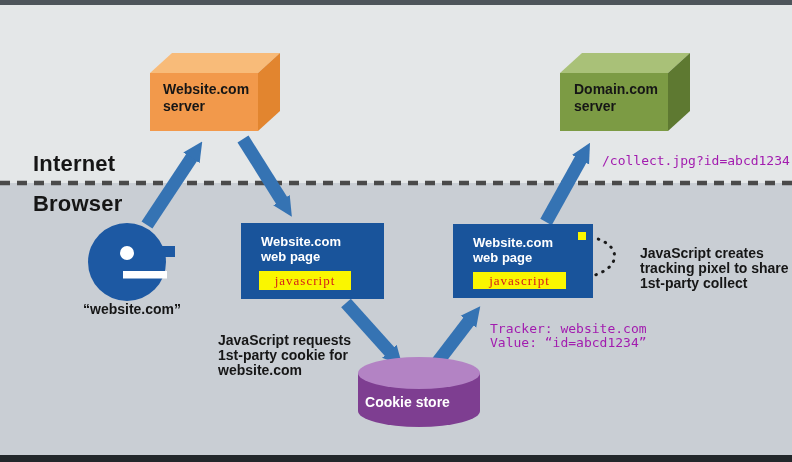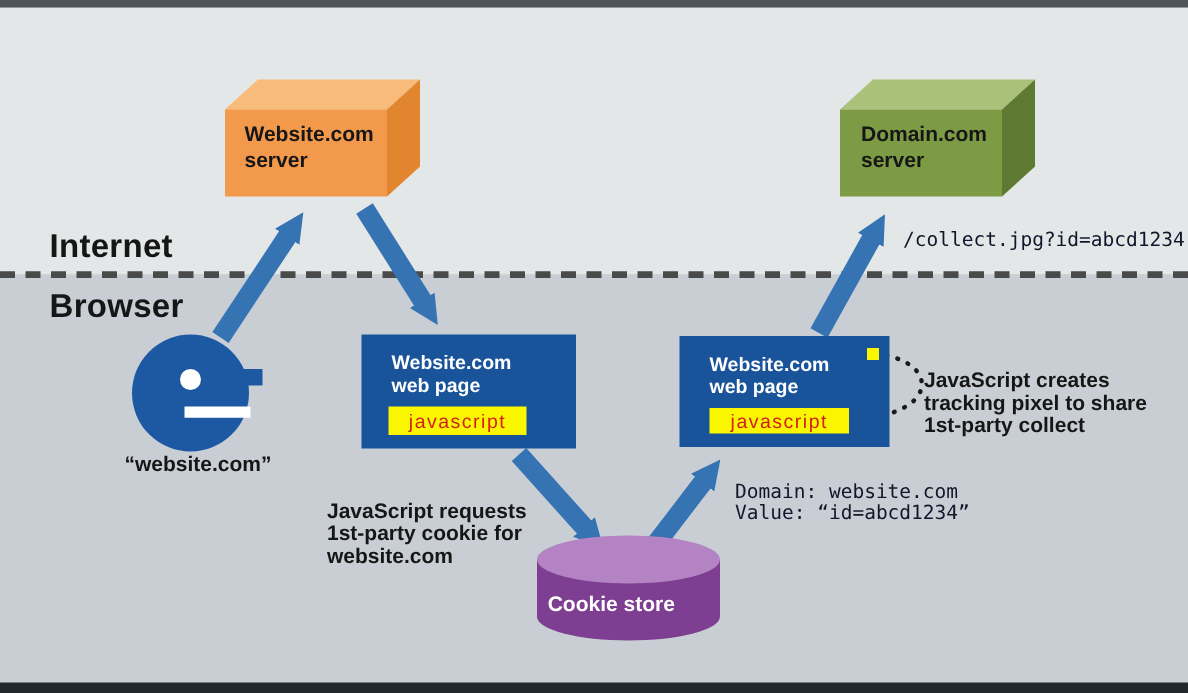--- a/index.html
+++ b/index.html
@@ -13,28 +13,28 @@
   .bar.bottom{top:455px;height:7px;background:#22272b;}
   .zone{position:absolute;left:0;width:792px;}
   .zone.internet{top:5px;height:178px;background:#e4e7e8;}
   .zone.browser{top:183px;height:272px;background:#c9ced4;}
   svg.layer{position:absolute;left:0;top:0;width:792px;height:462px;}
   .txt{position:absolute;color:#161616;}
   .zone-label{font-size:22px;font-weight:bold;letter-spacing:.2px;}
   .box-label{font-size:14px;font-weight:bold;line-height:17px;}
   .caption{font-size:14px;font-weight:bold;line-height:16px;}
   .annot{font-size:14px;font-weight:bold;line-height:15px;}
-  .mono{font-family:"DejaVu Sans Mono",monospace;color:#0f172a;font-size:13px;line-height:14px;white-space:nowrap;}
+  .mono{font-family:"DejaVu Sans Mono",monospace;color:#a21caf;font-size:13px;line-height:14px;white-space:nowrap;}
   .webpage{
     position:absolute;background:#19549b;color:#fff;
   }
   .webpage .wp-title{margin:11px 0 0 20px;font-size:13px;font-weight:bold;line-height:15px;}
   .js-badge{
     position:absolute;background:#faf600;
-    font-family:Liberation Sans, sans-serif;color:#d42019;
+    font-family:Liberation Serif, serif;color:#d42019;
     font-size:13px;letter-spacing:1px;text-align:center;
   }
   .pixel{position:absolute;width:8px;height:8px;background:#faf600;}
   .cookie-label{position:absolute;left:358px;top:394px;width:99px;text-align:center;
     color:#fff;font-size:14px;font-weight:bold;}
 </style>
 </head>
 <body>
 
 <div class="canvas">
@@ -123,25 +123,25 @@
   <div class="txt caption" style="left:83px;top:301px;">
     <div>“website.com”</div>
   </div>
 
   <div class="txt annot" style="left:218px;top:333px;">
     <div>JavaScript requests</div>
     <div>1st-party cookie for</div>
     <div>website.com</div>
   </div>
 
-  <div class="txt annot" style="left:616px;top:246px;">
+  <div class="txt annot" style="left:640px;top:246px;">
     <div>JavaScript creates</div>
     <div>tracking pixel to share</div>
     <div>1st-party collect</div>
   </div>
 
   <div class="txt mono" style="left:602px;top:154px;">/collect.jpg?id=abcd1234</div>
   <div class="txt mono" style="left:490px;top:322px;">
-    <div>Domain: website.com</div>
+    <div>Tracker: website.com</div>
     <div>Value: “id=abcd1234”</div>
   </div>
 
 </div>
 
 </body></html>

